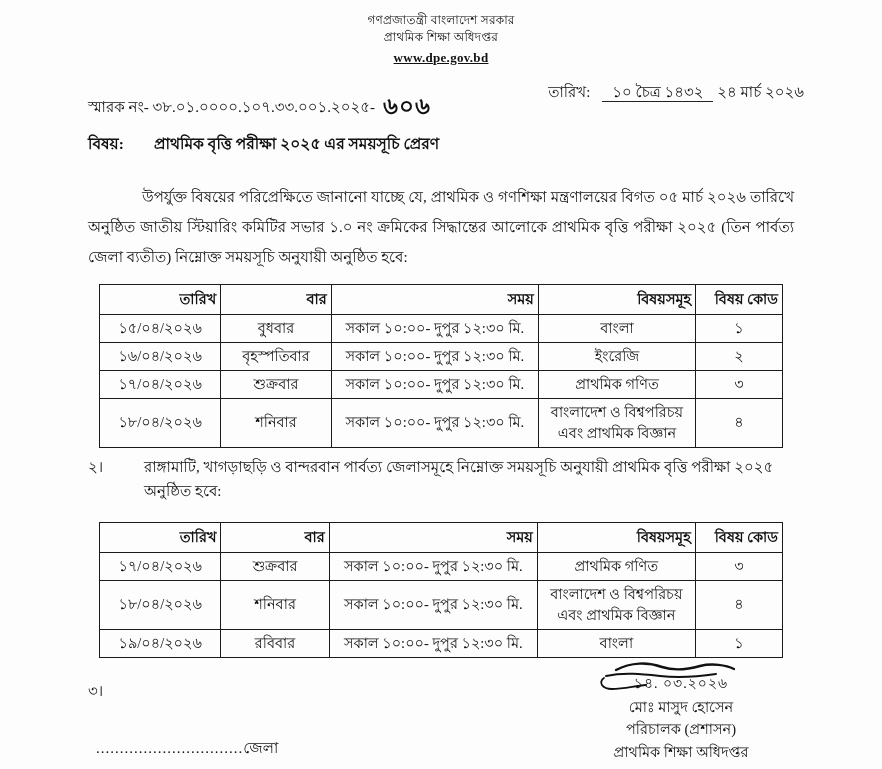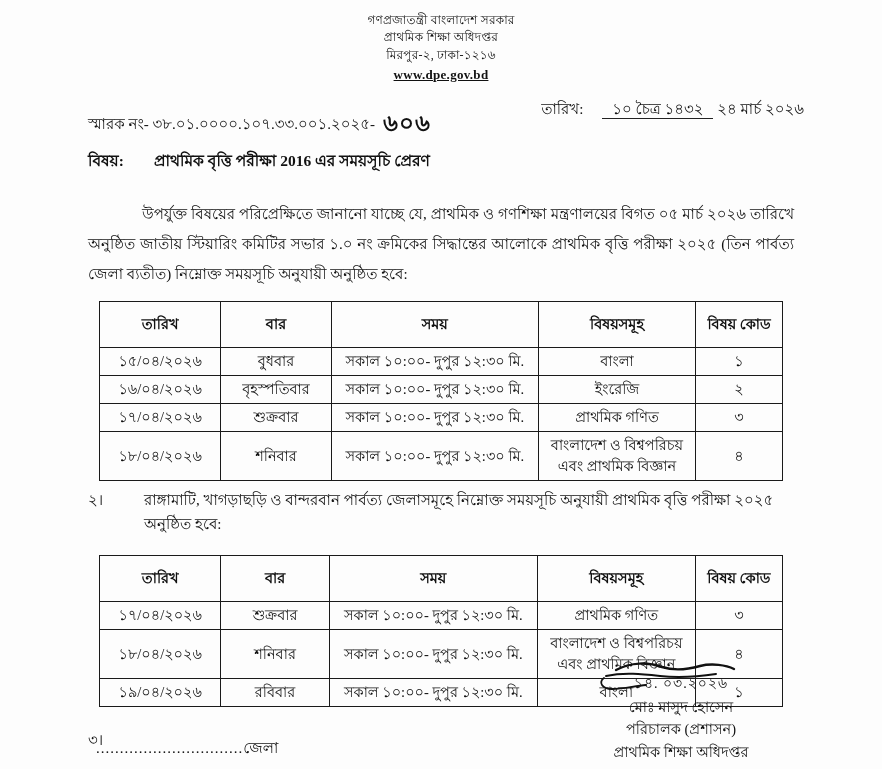--- a/index.html
+++ b/index.html
@@ -61,21 +61,21 @@
     margin-left: 8px;
     vertical-align: -2px;
     letter-spacing: 1px;
   }
   .date-block {
     position: absolute;
     right: 78px;
     top: 0px;
     display: flex;
     align-items: center;
-    gap: 19px;
+    gap: 12px;
     font-size: 15px;
   }
   .date-stack {
     display: inline-block;
     text-align: center;
     line-height: 1.25;
   }
   .date-top {
     padding: 0 10px 1px 10px;
     border-bottom: 1.3px solid #222;
@@ -114,21 +114,22 @@
   }
   .sched-table th,
   .sched-table td {
     border: 1.1px solid #1a1a1a;
     text-align: center;
     padding: 3px 4px;
     line-height: 1.45;
   }
   .sched-table th {
     font-weight: bold;
-    padding: 12px 4px;
+    padding: 4px 4px;
+    text-align: right;
   }
   .col-date   { width: 116px; }
   .col-day    { width: 106px; }
   .col-time   { width: 218px; }
   .col-subj   { width: 160px; }
   .col-code   { width: 84px; }
   .cell-tall  { line-height: 1.5; }
 
   
   .points {
@@ -174,40 +175,39 @@
   .recip-dots { letter-spacing: 1px; }
 </style>
 </head>
 <body>
 
 <div id="page">
 
   <div class="letterhead">
     <div class="lh-line">গণপ্রজাতন্ত্রী বাংলাদেশ সরকার</div>
     <div class="lh-line">প্রাথমিক শিক্ষা অধিদপ্তর</div>
-    <div class="lh-line">মিরপুর-২, ঢাকা-১২১৬</div>
     <div class="lh-web">www.dpe.gov.bd</div>
   </div>
 
   <div class="memo-row">
     <div class="memo-no">
       <span>স্মারক নং- ৩৮.০১.০০০০.১০৭.৩৩.০০১.২০২৫-</span><span class="memo-handwritten">৬০৬</span>
     </div>
     <div class="date-block">
       <span>তারিখ:</span>
       <span class="date-stack">
         <span class="date-top">১০ চৈত্র ১৪৩২</span>
         <span class="date-bottom">২৪ মার্চ ২০২৬</span>
       </span>
     </div>
   </div>
 
   <div class="subject">
     <span class="subject-label">বিষয়:</span>
-    <span>প্রাথমিক বৃত্তি পরীক্ষা 2016 এর সময়সূচি প্রেরণ</span>
+    <span>প্রাথমিক বৃত্তি পরীক্ষা ২০২৫ এর সময়সূচি প্রেরণ</span>
   </div>
 
   <div class="body-para">উপর্যুক্ত বিষয়ের পরিপ্রেক্ষিতে জানানো যাচ্ছে যে, প্রাথমিক ও গণশিক্ষা মন্ত্রণালয়ের বিগত ০৫ মার্চ ২০২৬ তারিখে অনুষ্ঠিত জাতীয় স্টিয়ারিং কমিটির সভার ১.০ নং ক্রমিকের সিদ্ধান্তের আলোকে প্রাথমিক বৃত্তি পরীক্ষা ২০২৫ (তিন পার্বত্য জেলা ব্যতীত) নিম্নোক্ত সময়সূচি অনুযায়ী অনুষ্ঠিত হবে:</div>
 
   <table class="sched-table">
     <thead>
       <tr>
         <th class="col-date">তারিখ</th>
         <th class="col-day">বার</th>
         <th class="col-time">সময়</th>

